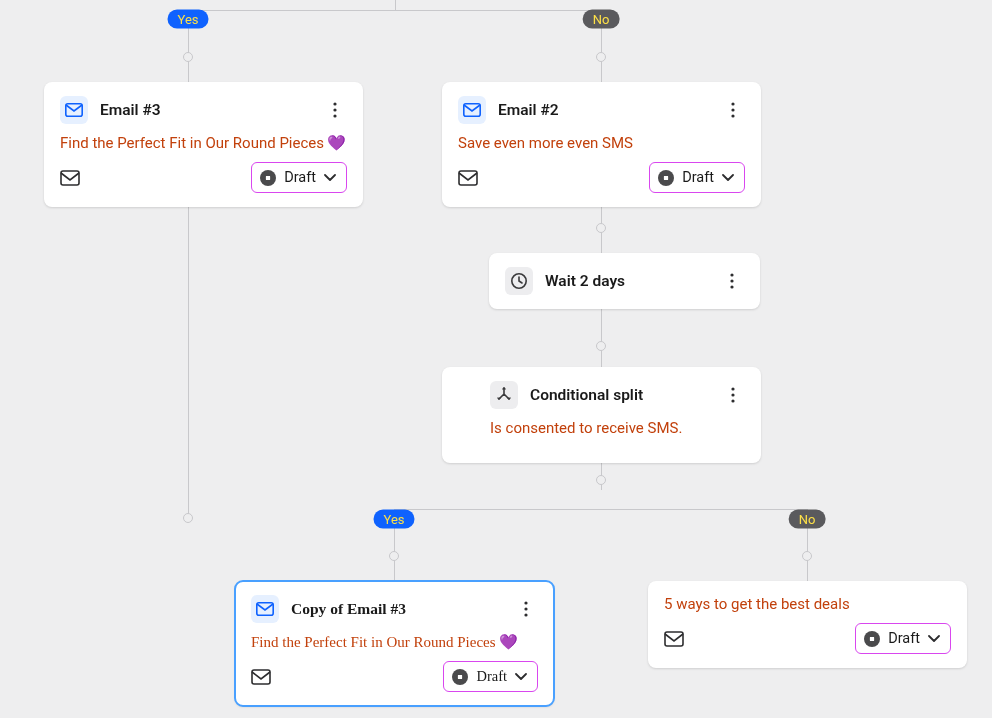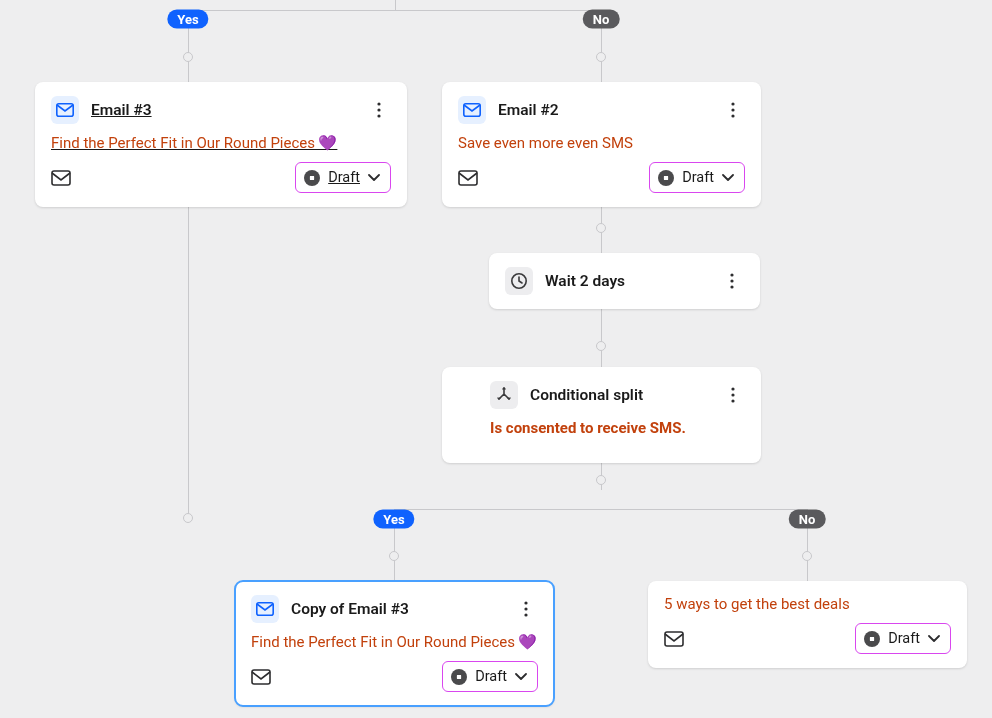--- a/index.html
+++ b/index.html
@@ -28,36 +28,37 @@
     background: #eeeeef;
     border-radius: 50%;
     transform: translate(-50%, -50%);
   }
   .pill {
     position: absolute;
     transform: translate(-50%, -50%);
     padding: 2px 10px;
     border-radius: 10px;
     font-size: 13px;
-    font-weight: 700;
-    color: #ffffff;
+    font-weight: 400;
+    color: #fde047;
     text-align: center;
   }
   .pill.yes { background: #0f62fe; }
   .pill.no  { background: #5a5a5d; }
   .card {
     position: absolute;
     background: #fff;
     border-radius: 8px;
     box-shadow: 0 1px 3px rgba(0,0,0,0.08), 0 1px 2px rgba(0,0,0,0.06);
     padding: 14px 16px 14px 16px;
   }
   .card.selected {
     outline: 2px solid #49a0ff;
     outline-offset: -1px;
+    font-family: Liberation Serif, serif;
   }
   .card-head {
     display: flex;
     align-items: center;
     gap: 12px;
     margin-bottom: 10px;
   }
   .card-head .title {
     font-weight: 600;
     font-size: 15.5px;
@@ -145,21 +146,21 @@
 
   <div class="line v" style="left:807px; top:509px; height:72px;"></div>
 
   <div class="pill yes" style="left:394px; top:519px;">Yes</div>
   <div class="pill no" style="left:807px; top:519px;">No</div>
 
   <div class="plus-dot" style="left:394px; top:556px;"></div>
   <div class="plus-dot" style="left:807px; top:556px;"></div>
   <div class="plus-dot" style="left:188px; top:518px;"></div>
 
-  <div class="card" style="left:35px; top:82px; width:372px;text-decoration:underline;">
+  <div class="card" style="left:44px; top:82px; width:319px;">
     <div class="card-head">
       <div class="icon-box mail">
         <svg width="18" height="14" viewBox="0 0 18 14">
             <rect x="0.8" y="0.8" width="16.4" height="12.4" rx="2" fill="none" stroke="#0f62fe" stroke-width="1.6"></rect>
             <path d="M1 2 L9 8 L17 2" fill="none" stroke="#0f62fe" stroke-width="1.6"></path>
           </svg>
       </div>
       <div class="title">Email #3</div>
       <button class="more-btn">
         <svg width="4" height="16" viewBox="0 0 4 16">
@@ -251,21 +252,21 @@
       </div>
       <div class="title">Conditional split</div>
       <button class="more-btn">
         <svg width="4" height="16" viewBox="0 0 4 16">
             <circle cx="2" cy="2" r="1.6" fill="#2d2d2f"></circle>
             <circle cx="2" cy="8" r="1.6" fill="#2d2d2f"></circle>
             <circle cx="2" cy="14" r="1.6" fill="#2d2d2f"></circle>
           </svg>
       </button>
     </div>
-    <div class="card-body" style="margin-bottom:12px;font-weight:bold;">Is consented to receive SMS.</div>
+    <div class="card-body" style="margin-bottom:12px;">Is consented to receive SMS.</div>
   </div>
 
   <div class="card selected" style="left:235px; top:581px; width:319px;">
     <div class="card-head">
       <div class="icon-box mail">
         <svg width="18" height="14" viewBox="0 0 18 14">
             <rect x="0.8" y="0.8" width="16.4" height="12.4" rx="2" fill="none" stroke="#0f62fe" stroke-width="1.6"></rect>
             <path d="M1 2 L9 8 L17 2" fill="none" stroke="#0f62fe" stroke-width="1.6"></path>
           </svg>
       </div>

